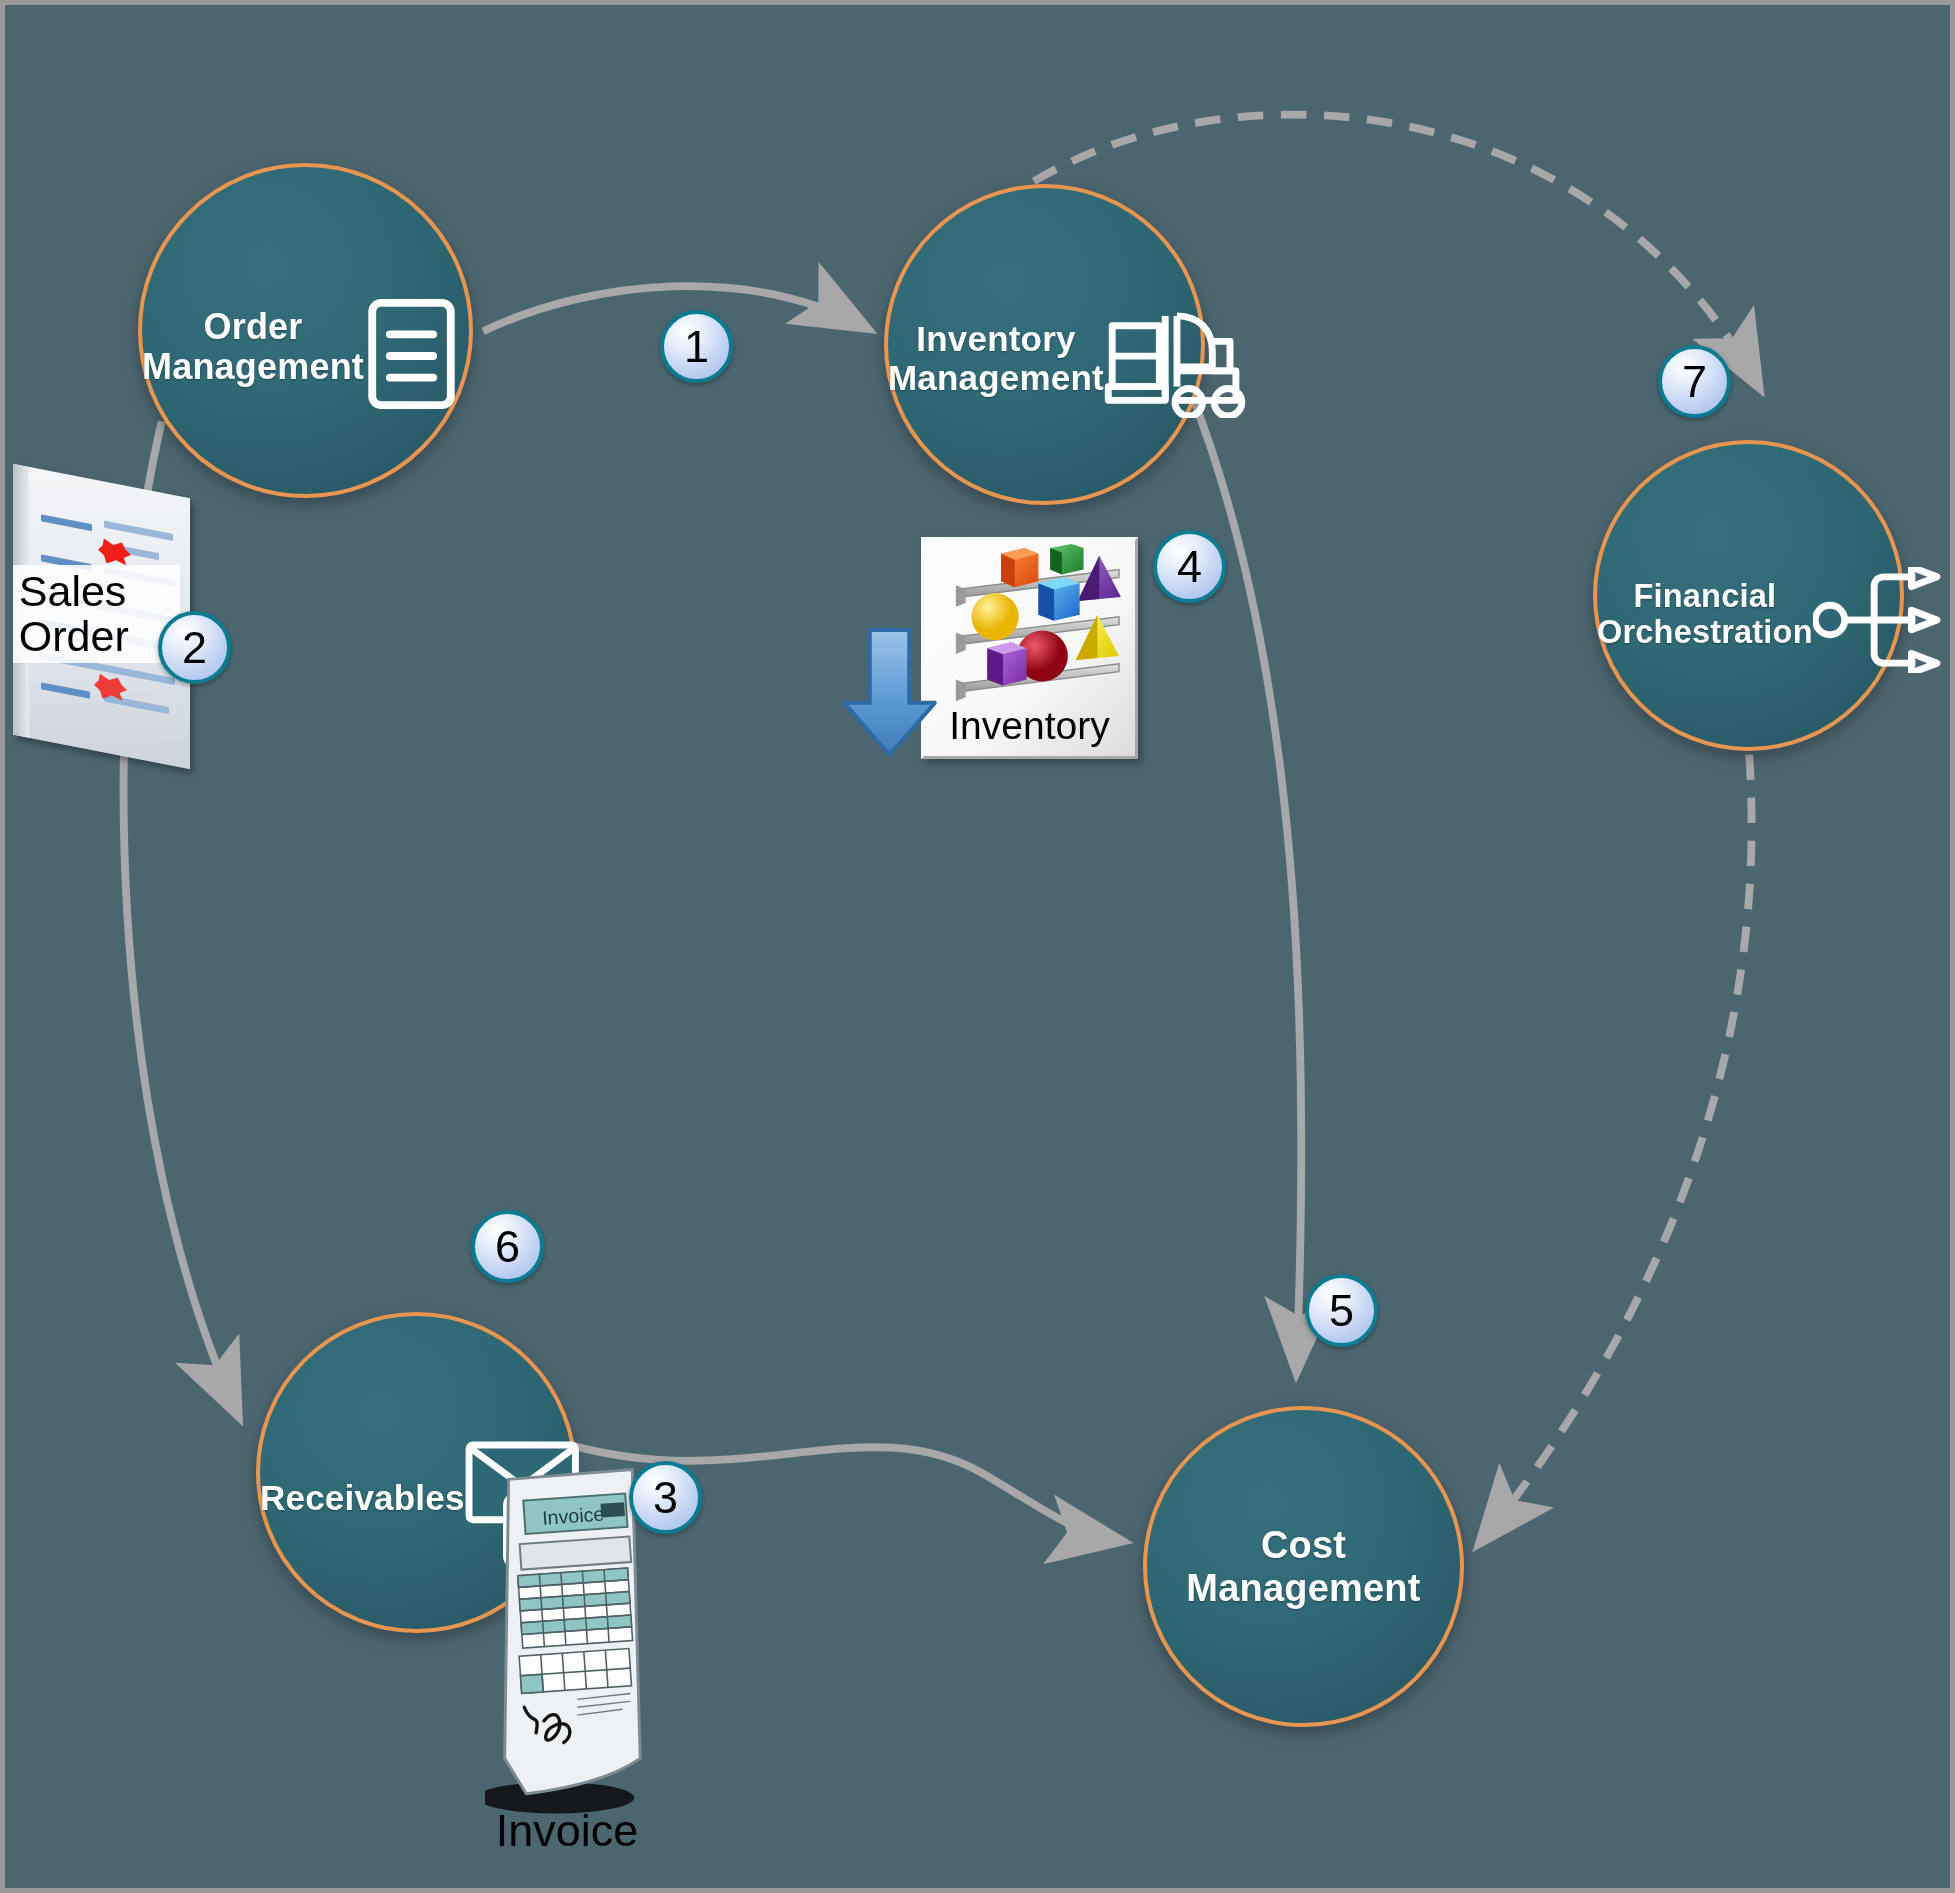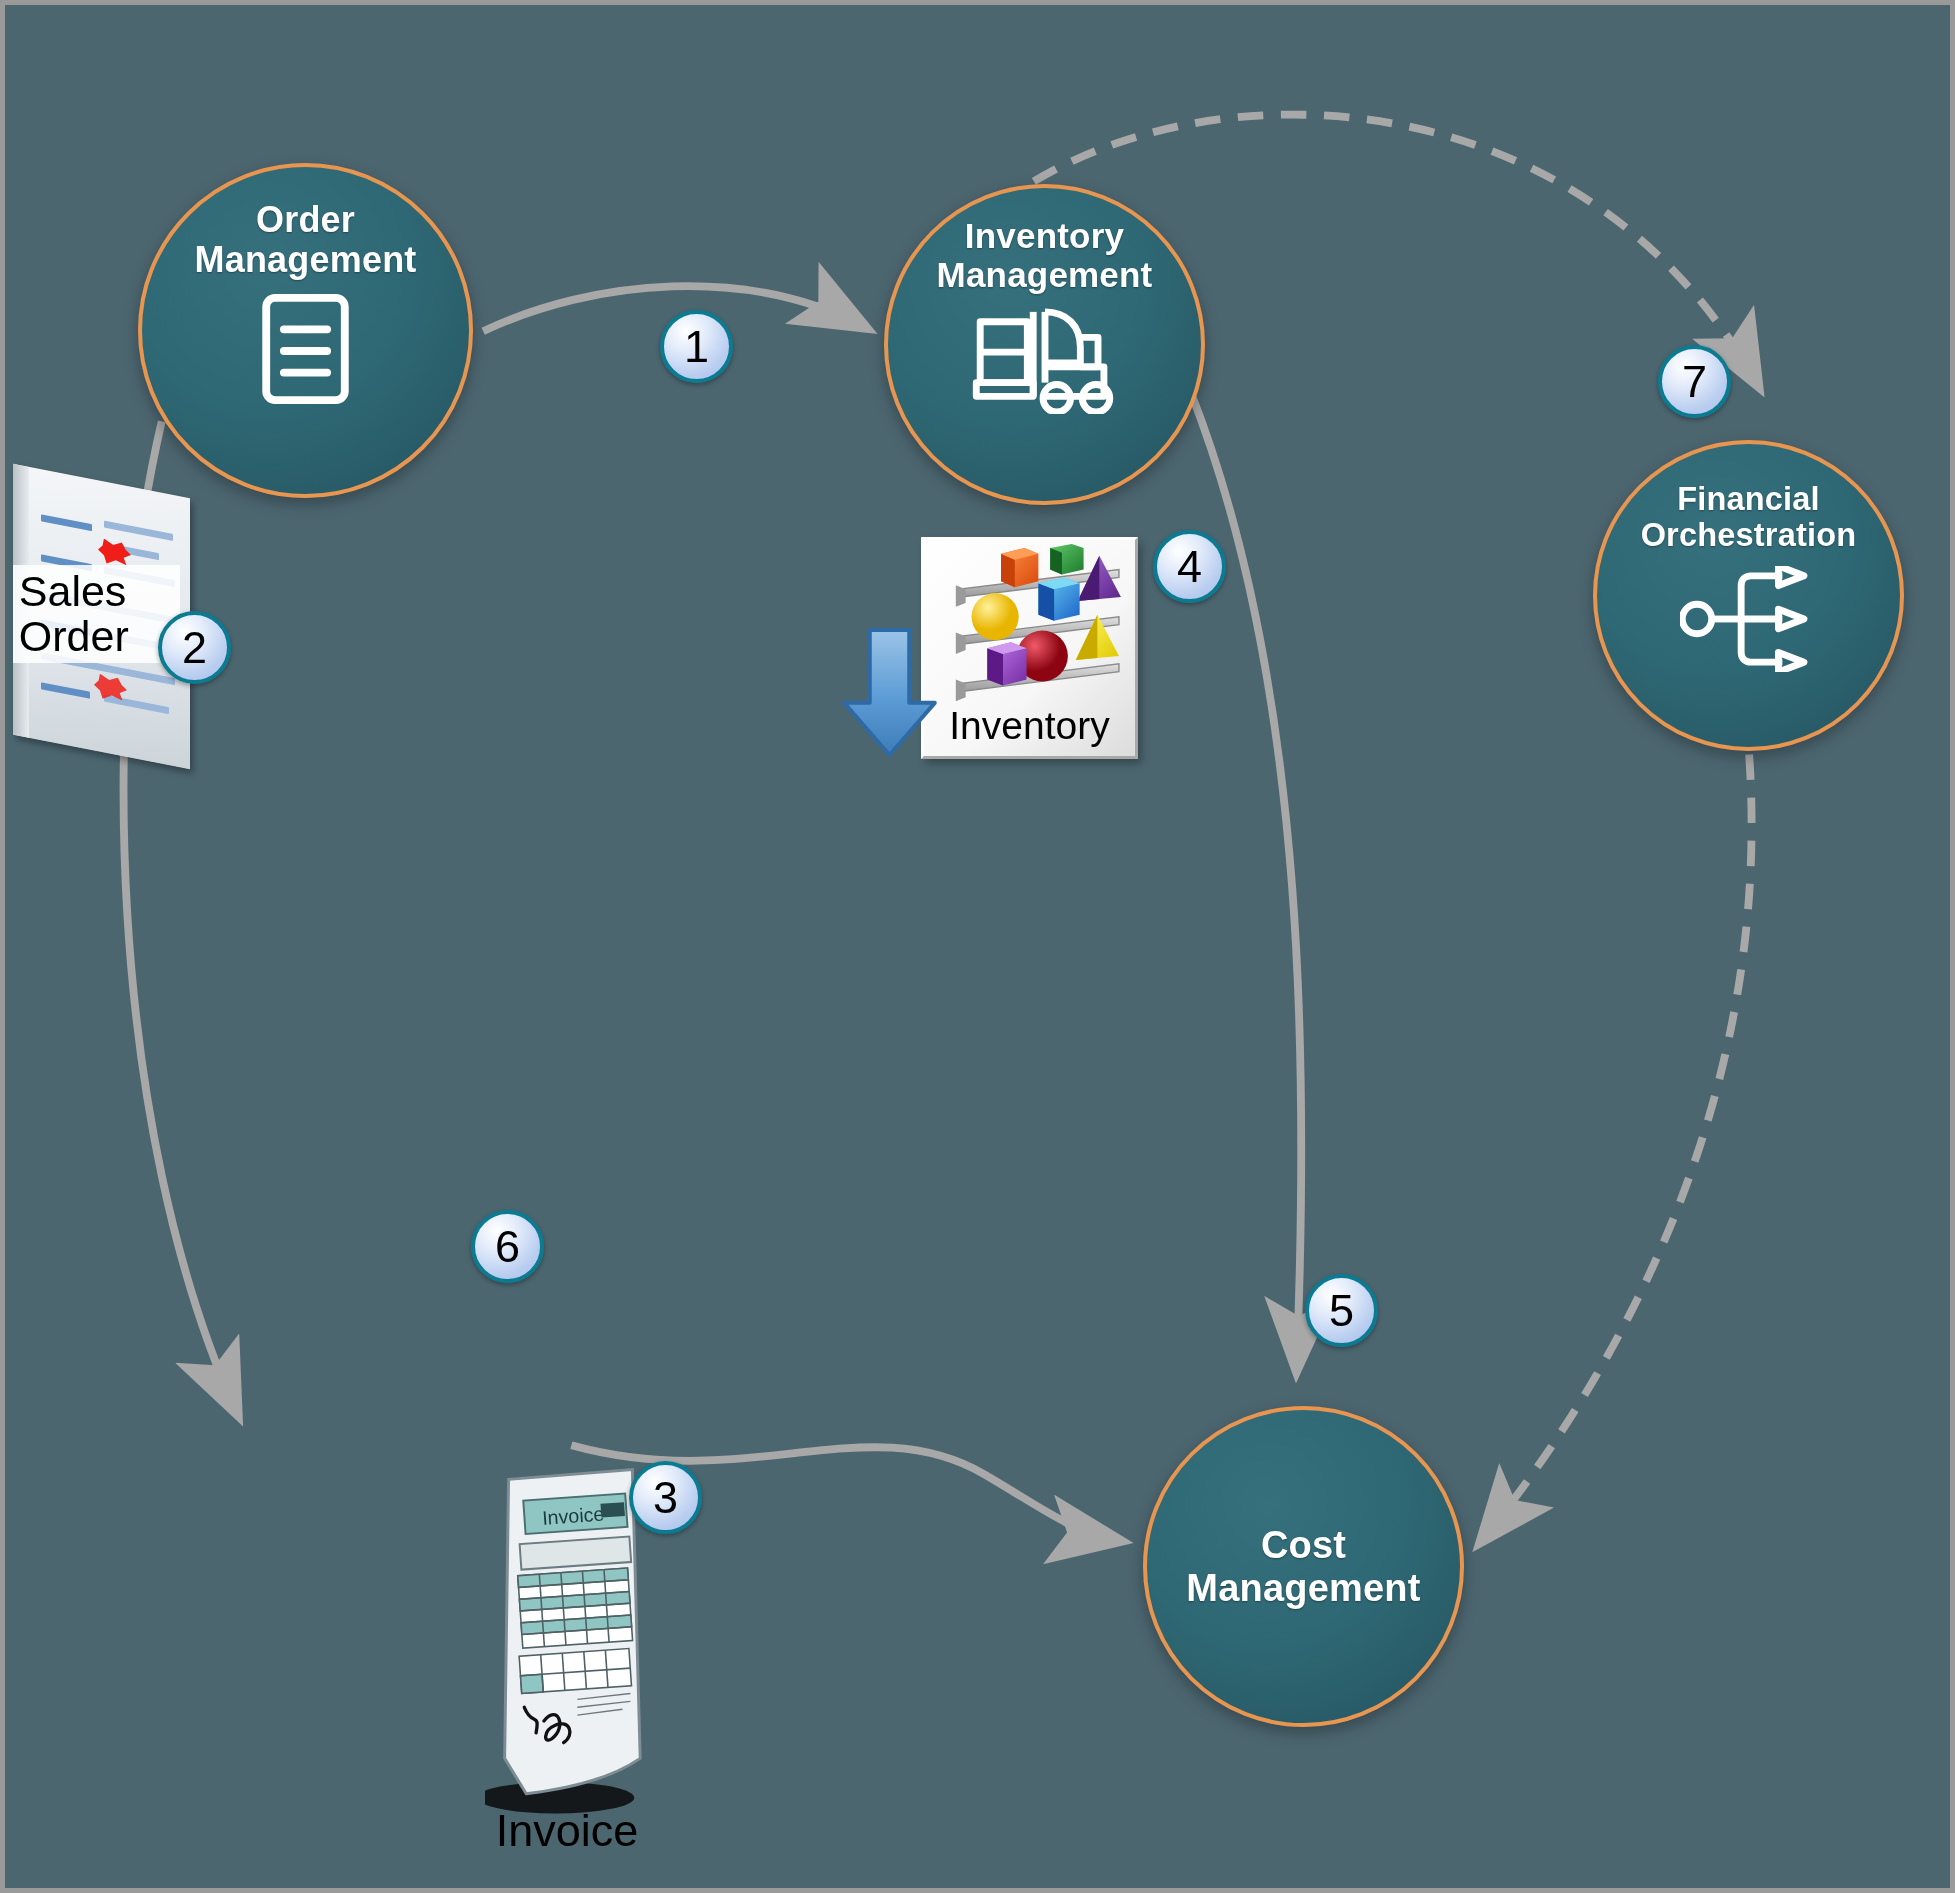--- a/index.html
+++ b/index.html
@@ -14,21 +14,21 @@
   }
   #svg-layer{position:absolute;inset:0;width:100%;height:100%;}
 
   
   .node{
     position:absolute;
     border-radius:50%;
     border:4.9px solid #e8954f;
     background:radial-gradient(circle at 38% 30%, #36707c 0%, #2e6874 48%, #24525e 100%);
     box-shadow:0 5.9px 15.8px rgba(0,0,0,.30);
-    display:flex;flex-direction:column;align-items:center;
+    display:flex;flex-direction:row;align-items:center;
     box-sizing:border-box;
   }
   .node-label{
     color:#ffffff;font-weight:bold;text-align:center;
     line-height:1.12;letter-spacing:0.2px;
     text-shadow:0 1px 2px rgba(0,0,0,.35);
     white-space:pre-line;
   }
   .node-icon{display:flex;align-items:center;justify-content:center;}
 
@@ -156,20 +156,37 @@
           <path d="M62,54 L62,88 C62,94 66,98 72,98 L104,98"></path>
           <line x1="62" y1="54" x2="104" y2="54"></line>
           <path d="M100,0 L126,10 L100,20 Z"></path>
           <path d="M100,44 L126,54 L100,64 Z"></path>
           <path d="M100,88 L126,98 L100,108 Z"></path>
         </g>
       </svg>
     </div>
   </div>
 
+  <div class="node" style="left:251px;top:1307px;width:321px;height:321px;padding-top:51px;">
+    <div class="node-label" style="font-size:35px;">Receivables</div>
+    <div class="node-icon" style="margin-top:15.8px;">
+      <svg width="144" height="130" viewBox="0 0 146 132">
+        <g fill="none" stroke="#fff" stroke-width="7" stroke-linejoin="round">
+          <rect x="4" y="4" width="108" height="76" rx="4" fill="#2e6874"></rect>
+          <path d="M4,6 L58,46 L112,6"></path>
+          <rect x="42" y="56" width="100" height="70" rx="9" fill="#2e6874"></rect>
+          <line x1="58" y1="76" x2="126" y2="76" stroke-width="8" stroke-linecap="round"></line>
+          <line x1="58" y1="94" x2="104" y2="94" stroke-width="8" stroke-linecap="round"></line>
+          <line x1="114" y1="94" x2="126" y2="94" stroke-width="8" stroke-linecap="round"></line>
+          <line x1="88" y1="112" x2="104" y2="112" stroke-width="8" stroke-linecap="round"></line>
+          <line x1="114" y1="112" x2="126" y2="112" stroke-width="8" stroke-linecap="round"></line>
+        </g>
+      </svg>
+    </div>
+  </div>
 
   <div class="node" style="left:1138px;top:1401px;width:321px;height:321px;justify-content:center;align-items:center;">
     <div class="node-label" style="font-size:38px;">Cost
 Management</div>
   </div>
 
   <div id="sales-order">
     <div class="so-page">
       <div class="so-spine"></div>
       <div class="so-line dk" style="left:27.6px;top:45px;width:51px;"></div>

